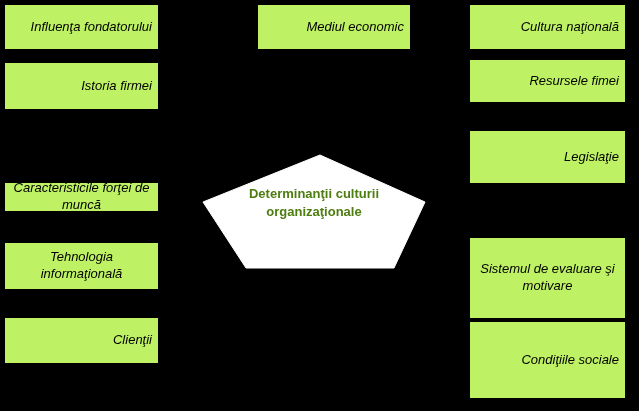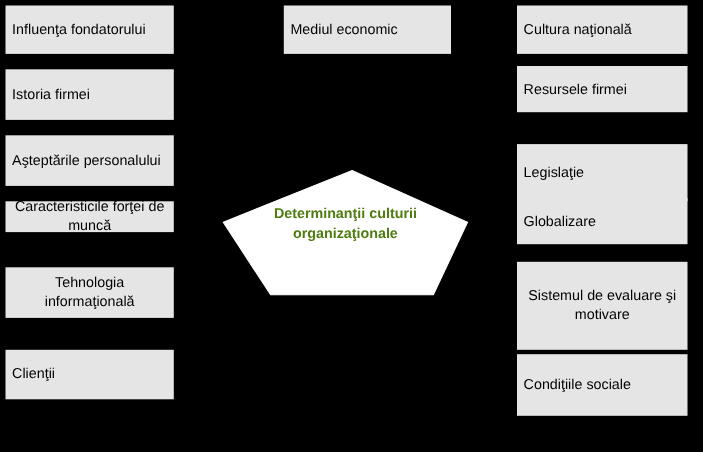--- a/index.html
+++ b/index.html
@@ -10,30 +10,31 @@
   .stage {
     position: relative;
     width: 639px;
     height: 411px;
     background: #000;
     font-family: "Liberation Sans", "DejaVu Sans", sans-serif;
     overflow: hidden;
   }
   .box {
     position: absolute;
-    background: #e5e5e5;
+    background: #bef264;
     color: #000;
     display: flex;
     align-items: center;
-    justify-content: flex-start;
+    justify-content: flex-end;
     text-align: center;
     font-size: 13px;
     line-height: 1.3;
     padding: 2px 6px;
     box-sizing: border-box;
+    font-style: italic;
   }
   .col-left  { left: 5px;   width: 153px; }
   .col-right { left: 470px; width: 155px; }
   .pentagon-svg {
     position: absolute;
     left: 200px;
     top: 150px;
     width: 228px;
     height: 125px;
   }
@@ -53,53 +54,47 @@
 <body>
 
 <div class="stage">
 
   <div class="box col-left" style="top:5px;   height:44px;">
     <span>Influenţa fondatorului</span>
   </div>
   <div class="box col-left" style="top:63px;  height:46px;">
     <span>Istoria firmei</span>
   </div>
-  <div class="box col-left" style="top:123px; height:46px;">
-    <span>Aşteptările personalului</span>
-  </div>
   <div class="box col-left" style="top:183px; height:28px;">
     <span>Caracteristicile forţei de muncă</span>
   </div>
   <div class="box col-left" style="top:243px; height:46px;">
     <span>Tehnologia informaţională</span>
   </div>
   <div class="box col-left" style="top:318px; height:45px;">
     <span>Clienţii</span>
   </div>
 
   <div class="box" style="left:258px; top:5px; width:152px; height:44px;">
     <span>Mediul economic</span>
   </div>
 
   <div class="box col-right" style="top:5px;   height:44px;">
     <span>Cultura naţională</span>
   </div>
   <div class="box col-right" style="top:60px;  height:42px;">
-    <span>Resursele firmei</span>
+    <span>Resursele fimei</span>
   </div>
   <div class="box col-right" style="top:131px; height:52px;">
     <span>Legislaţie</span>
   </div>
-  <div class="box col-right" style="top:180px; height:42px;">
-    <span>Globalizare</span>
-  </div>
   <div class="box col-right" style="top:238px; height:80px;">
     <span>Sistemul de evaluare şi motivare</span>
   </div>
-  <div class="box col-right" style="top:322px; height:56px;">
+  <div class="box col-right" style="top:322px; height:76px;">
     <span>Condiţiile sociale</span>
   </div>
 
   <svg class="pentagon-svg" viewBox="0 0 228 125" aria-hidden="true">
     <polygon points="120,5 225,52 194,118 46,118 3,52" fill="#ffffff" stroke="#ffffff" stroke-width="1"></polygon>
   </svg>
   <div class="pentagon-label">Determinanţii culturii organizaţionale</div>
 
 </div>
 

